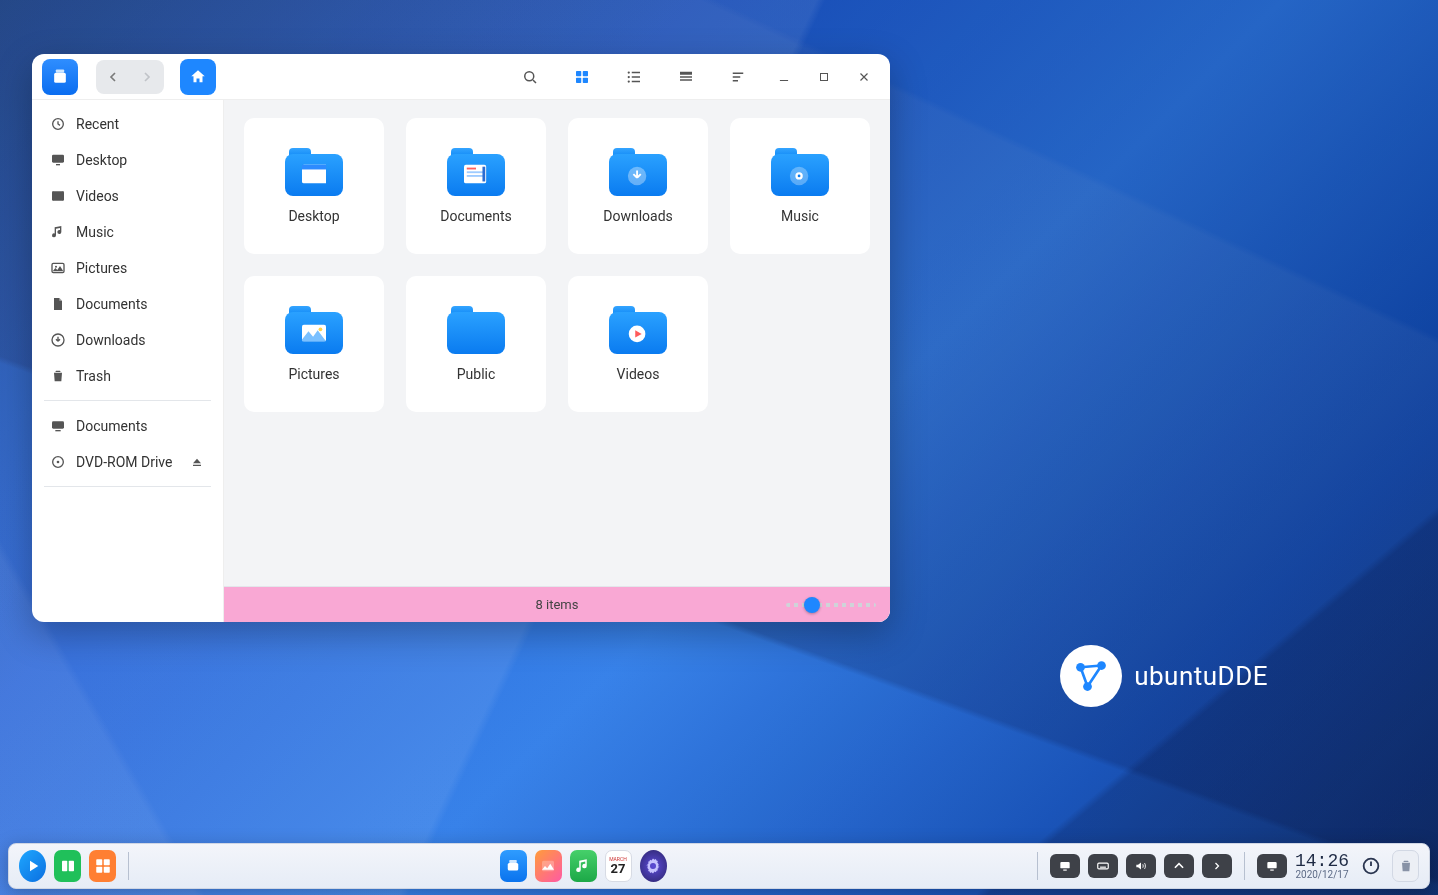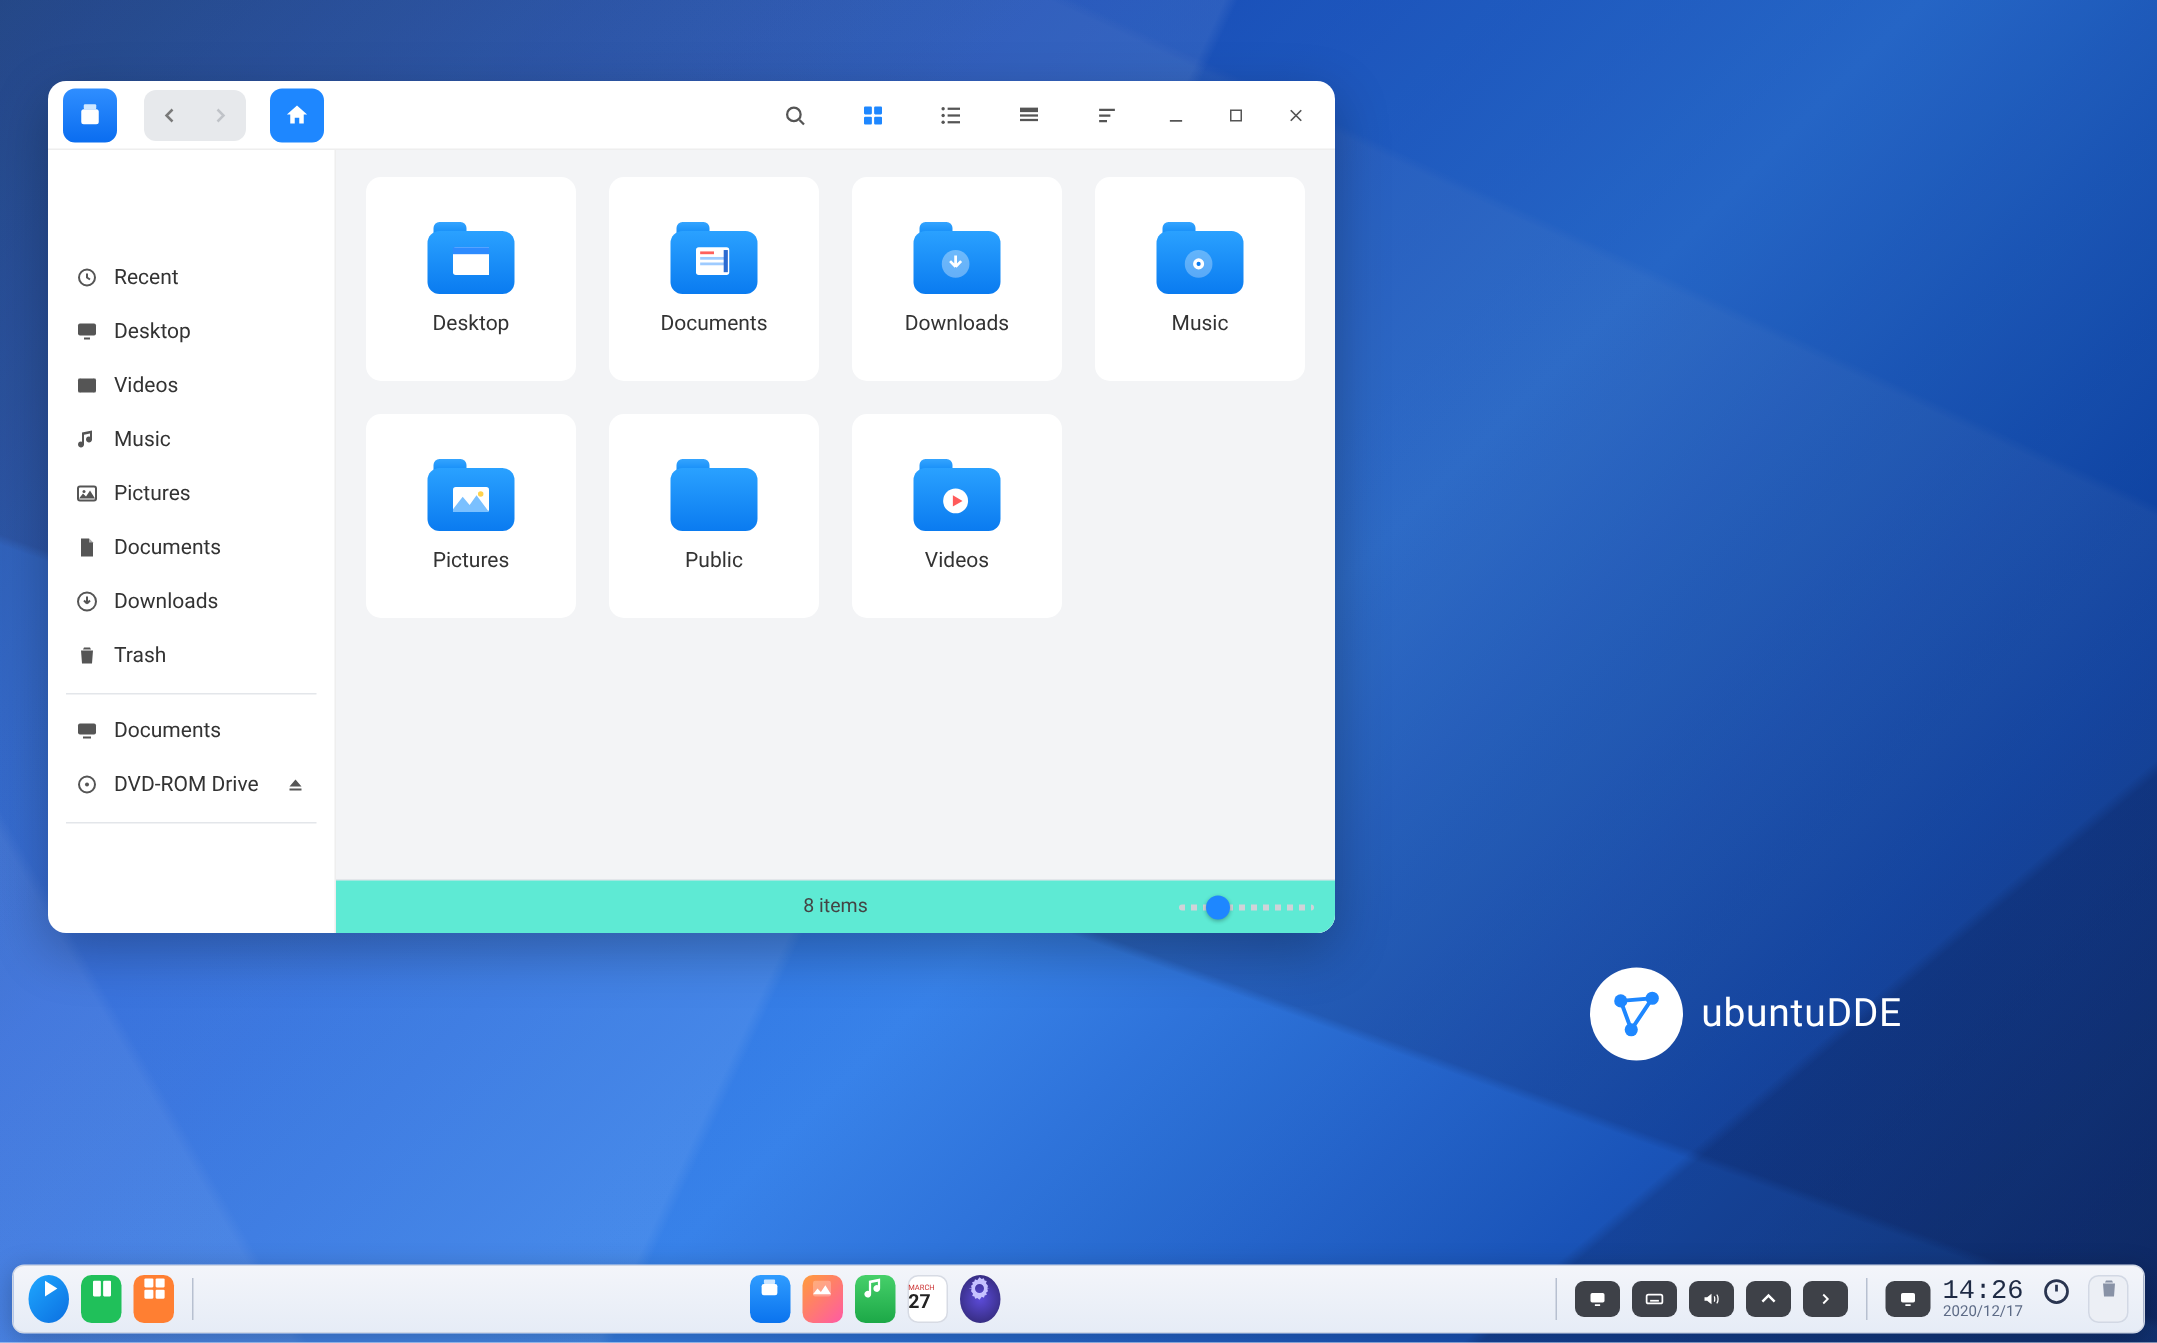--- a/index.html
+++ b/index.html
@@ -50,51 +50,51 @@
   .tb-home {
     width:36px;height:36px;border-radius:8px;background:#1e87ff;display:flex;align-items:center;justify-content:center;margin-left:8px;
   }
   .tb-spacer{flex:1;}
   .tb-icon { width:32px;height:32px;display:flex;align-items:center;justify-content:center;color:#555;border-radius:6px;margin:0 6px;}
   .tb-icon.active{color:#1e87ff;}
   .tb-icon svg{width:18px;height:18px;}
   .win-ctrl{width:32px;height:32px;display:flex;align-items:center;justify-content:center;color:#555;border-radius:6px;}
 
   .fm-body{flex:1;display:flex;min-height:0;}
-  .sidebar{width:192px;padding:6px 8px;border-right:1px solid #eee;display:flex;flex-direction:column;gap:1px; overflow:auto;justify-content:center;}
+  .sidebar{width:192px;padding:6px 8px;border-right:1px solid #eee;display:flex;flex-direction:column;gap:1px; overflow:auto;}
   .sb-item{display:flex;align-items:center;gap:10px;padding:0 10px;height:35px;border-radius:8px;color:#333;font-size:14px;}
   .sb-item svg{width:16px;height:16px;color:#555;flex:none;}
   .sb-item.active{background:#1e87ff;color:#fff;}
   .sb-item.active svg{color:#fff;}
   .sb-sep{height:1px;background:#e3e6ea;margin:6px 4px;}
   .sb-eject{ margin-left:auto; color:#777;}
 
   .content{flex:1;display:flex;flex-direction:column;background:#f3f4f6;}
   .grid{flex:1;display:grid;grid-template-columns:repeat(4,1fr);gap:22px;padding:18px 20px;align-content:start;}
   .tile{background:#fff;border-radius:10px;display:flex;flex-direction:column;align-items:center;justify-content:center;height:136px;gap:12px;}
   .folder{width:58px;height:48px;position:relative;}
   .folder .tab{position:absolute;top:0;left:4px;width:22px;height:10px;border-radius:4px 4px 0 0;background:linear-gradient(#34a4ff,#0b86f5);} 
   .folder .body{position:absolute;top:6px;left:0;right:0;bottom:0;border-radius:8px;background:linear-gradient(#2aa1ff,#0a7bf0);display:flex;align-items:center;justify-content:center;}
   .folder .badge{width:24px;height:24px;display:flex;align-items:center;justify-content:center;color:#fff;}
   .tile-label{font-size:14px;color:#333;}
 
-  .statusbar{height:36px;display:flex;align-items:center;justify-content:center;position:relative;font-size:13px;color:#444;border-top:1px solid #e3e6ea;background:#5eead4;}
+  .statusbar{height:36px;display:flex;align-items:center;justify-content:center;position:relative;font-size:13px;color:#444;border-top:1px solid #e3e6ea;background:#f9a8d4;}
   .zoom{position:absolute;right:14px;top:50%;transform:translateY(-50%);display:flex;align-items:center;}
   .zoom-track{width:90px;height:4px;background:repeating-linear-gradient(90deg,#cfd3d8 0 4px,transparent 4px 8px);border-radius:2px;position:relative;}
   .zoom-thumb{width:16px;height:16px;border-radius:50%;background:#1e87ff;position:absolute;top:-6px;left:18px;box-shadow:0 1px 3px rgba(0,0,0,0.3);}
 
   
   .taskbar{
     position:absolute;left:8px;right:8px;bottom:6px;height:46px;
     background:linear-gradient(#f3f5fa,#e6ecf6);border:1px solid #cfd6e4;border-radius:8px;
     box-shadow:0 4px 18px rgba(0,0,0,0.25);
     display:flex;align-items:center;padding:0 10px;gap:8px;
   }
   .tb-sep{width:1px;height:28px;background:#b7c0d0;margin:0 4px;}
-  .ti{width:27px;height:32px;border-radius:7px;display:flex;align-items:flex-start;justify-content:center;}
+  .ti{width:27px;height:32px;border-radius:7px;display:flex;align-items:center;justify-content:center;}
   .ti.round{border-radius:50%;}
   .tray{margin-left:auto;display:flex;align-items:center;gap:8px;}
   .tray .pill{background:#3e4148;color:#fff;width:30px;height:24px;border-radius:6px;display:flex;align-items:center;justify-content:center;font-size:11px;}
   .clock{display:flex;flex-direction:column;align-items:center;line-height:1;color:#1e2a44;}
   .clock .t{font-size:18px;font-weight:500;font-family:Liberation Mono, monospace;}
   .clock .d{font-size:10px;color:#5d6b86;}
 </style>
 </head>
 <body>
 

